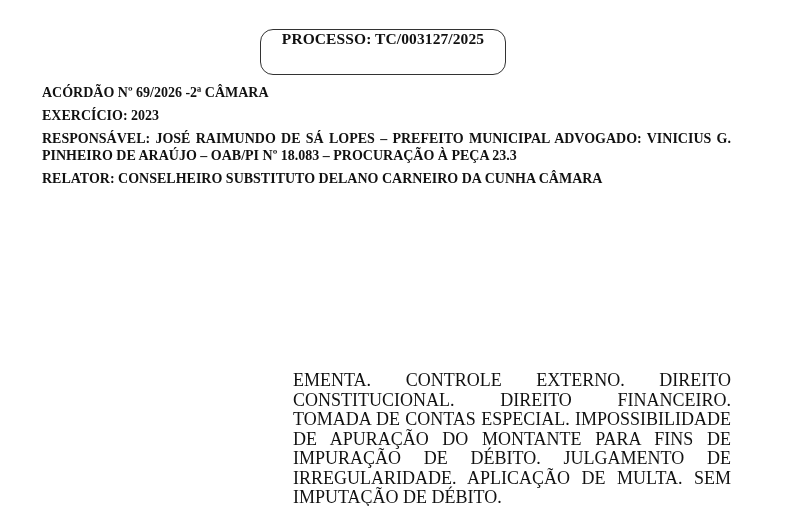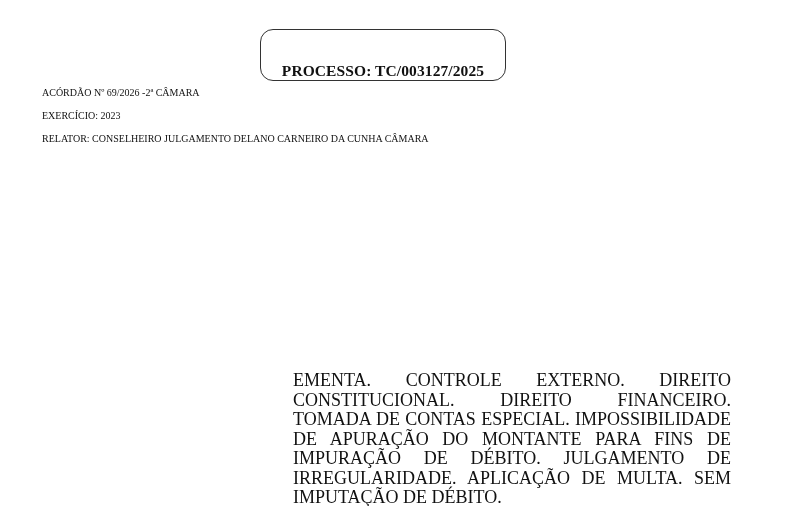--- a/index.html
+++ b/index.html
@@ -13,42 +13,43 @@
       position: relative;
       overflow: hidden;
       font-family: "Liberation Serif", "DejaVu Serif", serif;
       color: #111111;
     }
     .process-box {
       position: absolute;
       left: 260px;
       top: 29px;
       width: 246px;
-      height: 52px;
+      height: 46px;
       border: 1.3px solid #333333;
       border-radius: 13px;
       box-sizing: border-box;
       display: flex;
-      align-items: flex-end;
+      align-items: flex-start;
       justify-content: center;
     }
     .process-box span {
       font-weight: bold;
       font-size: 15.5px;
       letter-spacing: 0.1px;
       color: #111111;
       white-space: nowrap;
     }
     .header-block {
       position: absolute;
       left: 42px;
       top: 84px;
       width: 689px;
-      font-size: 10px;
+      font-size: 14px;
       line-height: 17px;
+      font-weight: bold;
     }
     .line {
       margin: 0 0 6px 0;
       white-space: nowrap;
     }
     .line.justified {
       white-space: normal;
       text-align: justify;
       text-align-last: left;
       margin-bottom: 6px;
@@ -67,16 +68,17 @@
 </head>
 <body>
 
 <div class="process-box">
   <span>PROCESSO: TC/003127/2025</span>
 </div>
 
 <div class="header-block">
   <div class="line">ACÓRDÃO Nº 69/2026 -2ª CÂMARA</div>
   <div class="line">EXERCÍCIO: 2023</div>
-  <div class="line">RELATOR: CONSELHEIRO JULGAMENTO DELANO CARNEIRO DA CUNHA CÂMARA</div>
+  <div class="line justified">RESPONSÁVEL: JOSÉ RAIMUNDO DE SÁ LOPES – PREFEITO MUNICIPAL ADVOGADO: VINICIUS G. PINHEIRO DE ARAÚJO – OAB/PI Nº 18.083 – PROCURAÇÃO À PEÇA 23.3</div>
+  <div class="line">RELATOR: CONSELHEIRO SUBSTITUTO DELANO CARNEIRO DA CUNHA CÂMARA</div>
 </div>
 
 <div class="ementa">EMENTA. CONTROLE EXTERNO. DIREITO CONSTITUCIONAL. DIREITO FINANCEIRO. TOMADA DE CONTAS ESPECIAL. IMPOSSIBILIDADE DE APURAÇÃO DO MONTANTE PARA FINS DE IMPURAÇÃO DE DÉBITO. JULGAMENTO DE IRREGULARIDADE. APLICAÇÃO DE MULTA. SEM IMPUTAÇÃO DE DÉBITO.</div>
 
 </body></html>

